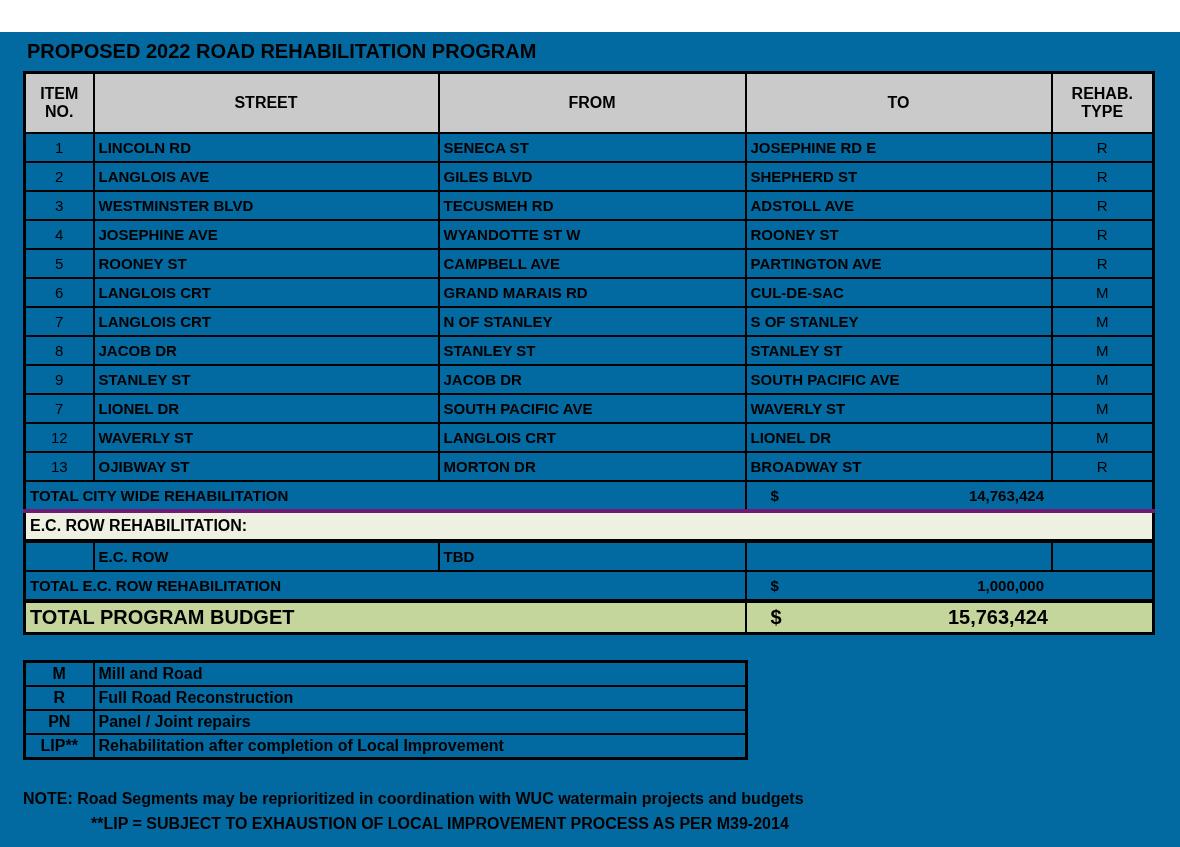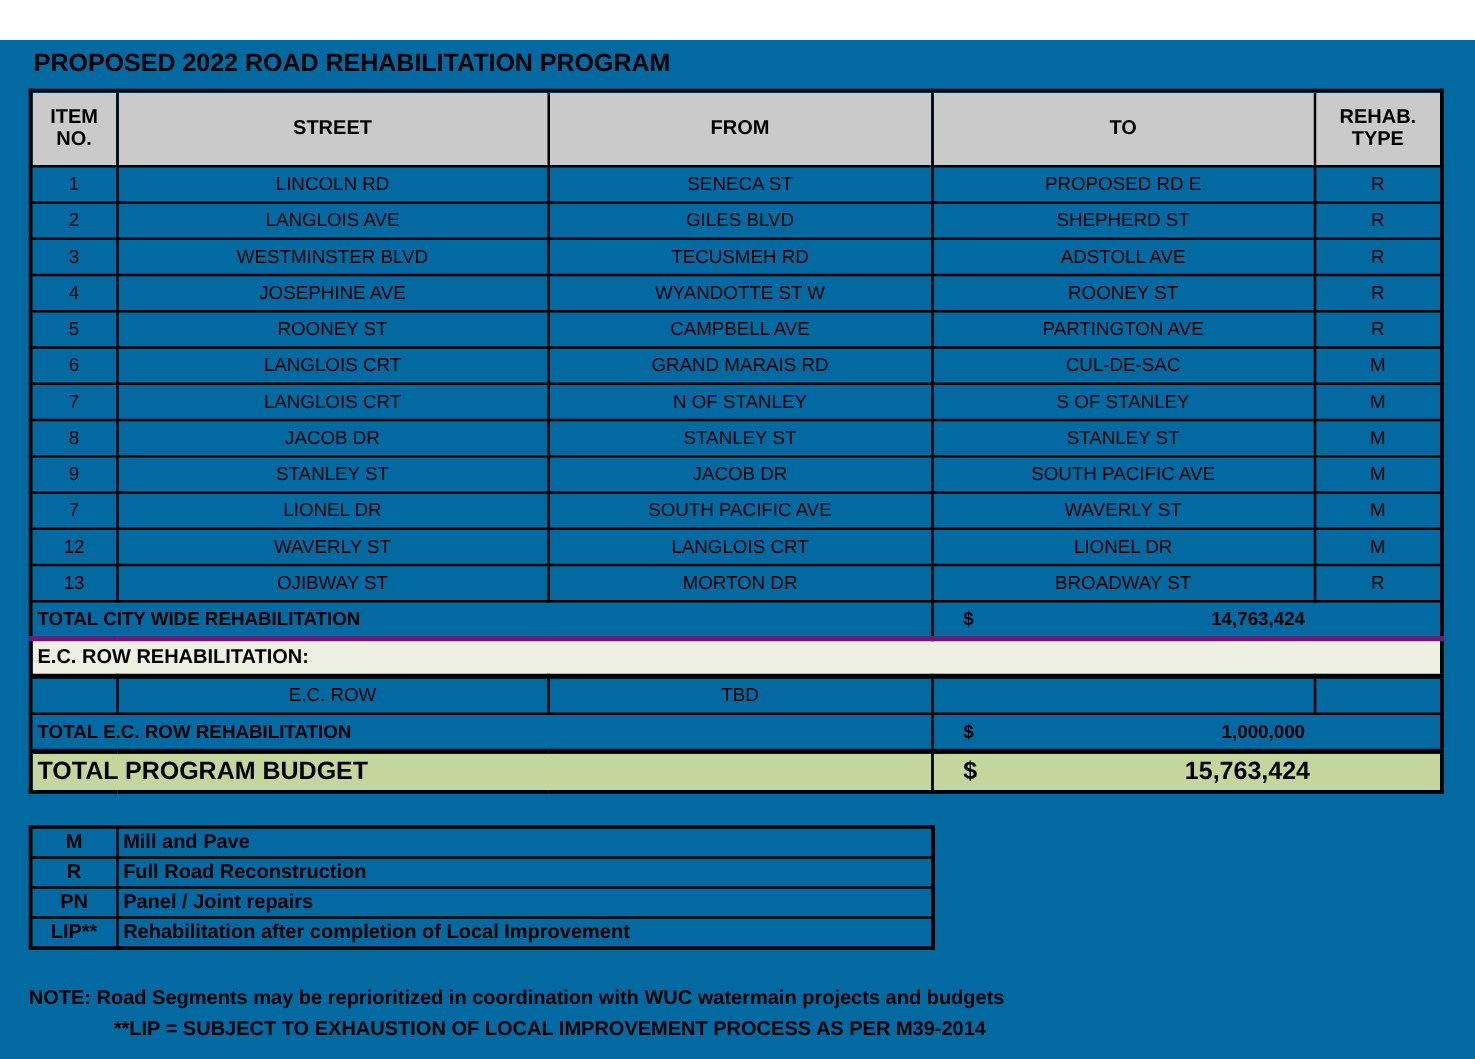--- a/index.html
+++ b/index.html
@@ -19,21 +19,21 @@
     border:2px solid #000;
     font-size:15px;line-height:1.15;
     padding:0 4px;overflow:hidden;white-space:nowrap;
   }
   table.main thead th{
     background:#cacaca;font-weight:bold;text-align:center;
     height:58px;white-space:normal;font-size:16px;
   }
   table.main td{height:27px;}
   td.center{text-align:center;}
-  td.street, td.fromto{text-align:center;font-weight:normal;}
+  td.street, td.fromto{text-align:left;font-weight:bold;}
   tr.total-row td.tot-label{
     font-weight:bold;height:26px;
   }
   td.money{padding:0;}
   .money-inner{
     display:flex;justify-content:space-between;align-items:center;
     font-weight:bold;padding-left:20px;padding-right:104px;
   }
   tr.band-row td{
     background:#eef0e2;font-weight:bold;font-size:16px;
@@ -77,21 +77,21 @@
         <th>FROM</th>
         <th>TO</th>
         <th>REHAB. TYPE</th>
       </tr>
     </thead>
     <tbody>
       <tr>
         <td class="center">1</td>
         <td class="street">LINCOLN RD</td>
         <td class="fromto">SENECA ST</td>
-        <td class="fromto">PROPOSED RD E</td>
+        <td class="fromto">JOSEPHINE RD E</td>
         <td class="center">R</td>
       </tr>
       <tr>
         <td class="center">2</td>
         <td class="street">LANGLOIS AVE</td>
         <td class="fromto">GILES BLVD</td>
         <td class="fromto">SHEPHERD ST</td>
         <td class="center">R</td>
       </tr>
       <tr>
@@ -210,21 +210,21 @@
   </table>
 
   <table class="legend">
     <colgroup>
         <col style="width:69px">
         <col style="width:653px">
       </colgroup>
     <tbody>
       <tr>
         <td class="code">M</td>
-        <td class="desc">Mill and Pave</td>
+        <td class="desc">Mill and Road</td>
       </tr>
       <tr>
         <td class="code">R</td>
         <td class="desc">Full Road Reconstruction</td>
       </tr>
       <tr>
         <td class="code">PN</td>
         <td class="desc">Panel / Joint repairs</td>
       </tr>
       <tr>

